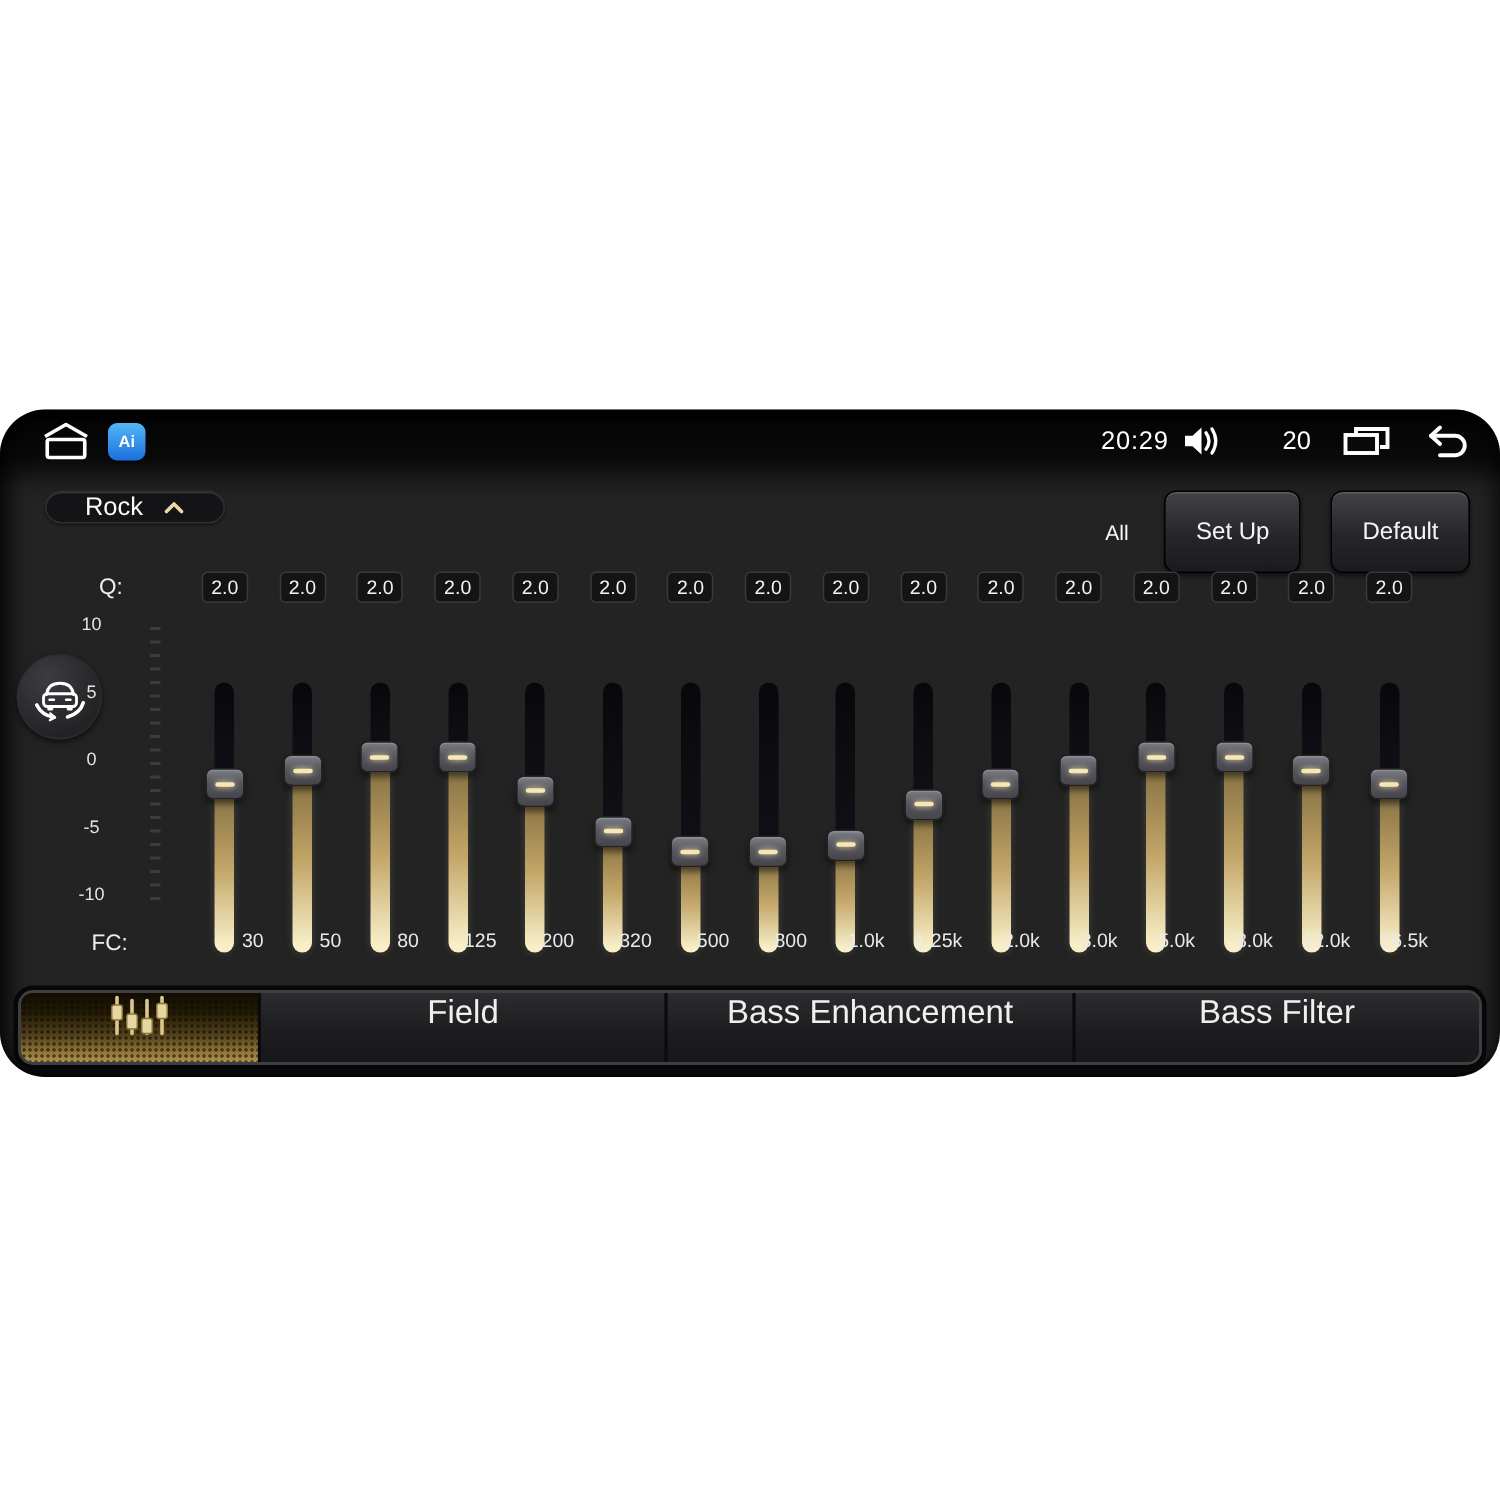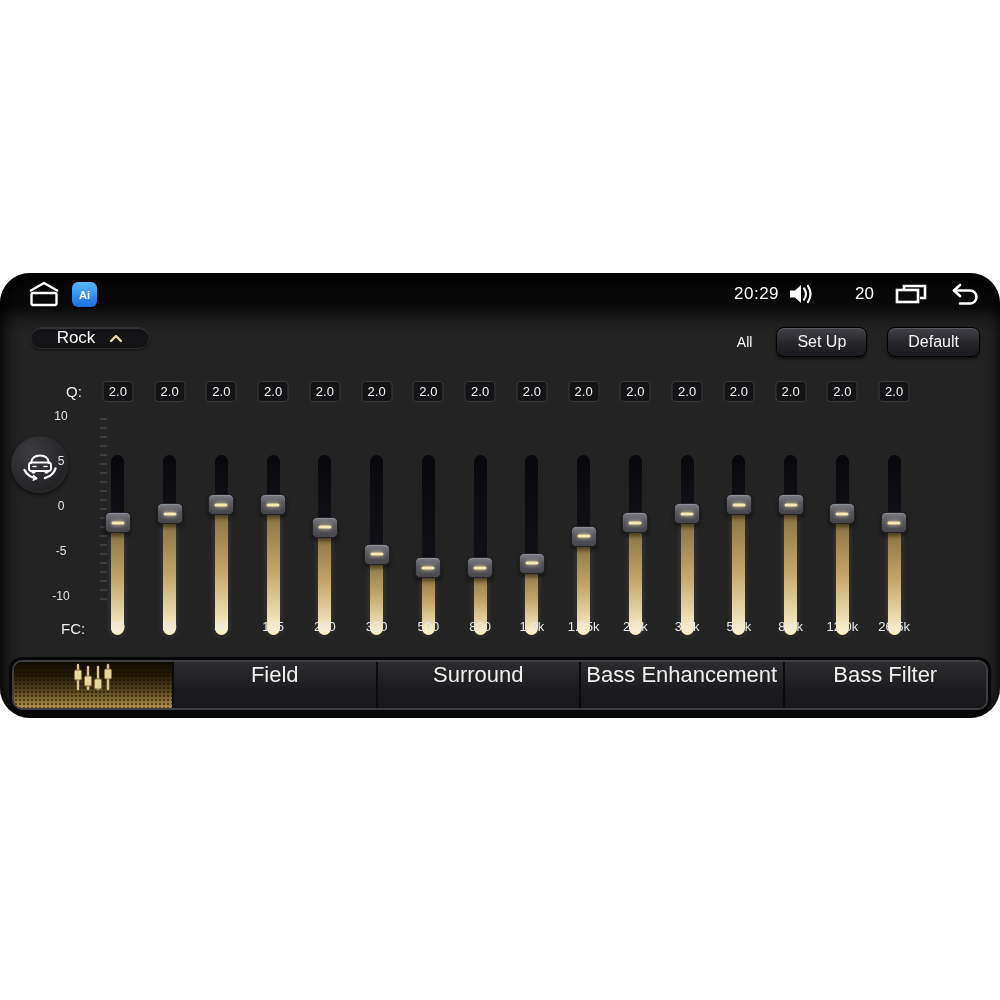--- a/index.html
+++ b/index.html
@@ -21,46 +21,46 @@
   .status-vol { font-size:17px; color:#fff;margin-left:32px; }
   .ic { display:block; }
   .gap-l { margin-left:12px; }
   
   .preset-pill { position:absolute; left:30px; top:54px; height:22px; min-width:120px; border-radius:19px;
     background:#141416; border:1px solid #2f2f33; box-shadow:inset 0 1px 0 #333338, 0 1px 2px rgba(0,0,0,.5);
     display:flex; align-items:center; justify-content:center; gap:14px; padding:0 20px; cursor:pointer; }
   .preset-pill .txt { font-size:17px; color:#fafafa; }
   .toolbar-right { position:absolute; right:20px; top:54px; display:flex; align-items:center; gap:20px; }
   .all-label { font-size:14px; color:#fafafa; margin-right:4px; cursor:pointer; }
-  .btn { height:30px; padding:0 20px; border-radius:8px; font-size:16px; color:#f5f5f5;
+  .btn { height:55px; padding:0 20px; border-radius:8px; font-size:16px; color:#f5f5f5;
     background:linear-gradient(180deg,#414147,#26262a 55%,#1b1b1f); border:1px solid #000;
     box-shadow: inset 0 1px 0 #5b5b62, 0 2px 3px rgba(0,0,0,.55); display:flex; align-items:center; justify-content:center;
     font-family:"Liberation Sans", sans-serif; cursor:pointer; }
   
   .q-row-label { position:absolute; left:66px; top:110px; font-size:15px; color:#eee; }
   .fc-row-label { position:absolute; left:61px; top:347px; font-size:15px; color:#eee; }
   .axis-label { position:absolute; width:34px; left:44px; text-align:center; font-size:12px; color:#e4e4e4; }
   .tick { position:absolute; left:100px; width:7px; height:2px; background:#3c3c3e; }
-  .bands { position:absolute; left:92px; top:108px; width:828px; height:262px; display:flex; }
+  .bands { position:absolute; left:124px; top:108px; width:828px; height:262px; display:flex; }
   .band { flex:1 1 0; position:relative; }
   .q-chip { position:absolute; top:0; left:50%; transform:translateX(-50%); min-width:31px; height:21px;
     background:#141416; border:1px solid #3a3a3e; border-radius:4px; font-size:13px; color:#f3f3f3;
     display:flex; align-items:center; justify-content:center; padding:0 4px; }
   .slider { position:absolute; left:0; top:37px; width:100%; height:180px; cursor:pointer; }
   .track-dark { position:absolute; left:calc(50% - 6.5px); width:13px; top:37px; height:var(--c);
     background:linear-gradient(180deg,#08080c,#101016); border-radius:7px 7px 3px 3px; }
   .track-gold { position:absolute; left:calc(50% - 6.5px); width:13px; top:calc(37px + var(--c)); height:calc(180px - var(--c));
     background:linear-gradient(180deg,#7f6b3e,#c2a568 50%,#f8efc8 96%); border-radius:3px 3px 7px 7px;
     box-shadow:0 0 6px rgba(248,239,200,.15); }
   .handle { position:absolute; left:calc(50% - 13px); width:26px; height:21px; top:calc(37px + var(--c) - 10.5px);
     background:linear-gradient(180deg,#7d7d85,#56565d 45%,#45454b); border:1px solid #222226; border-radius:5px;
     box-shadow:0 3px 4px rgba(0,0,0,.5), inset 0 1px 0 #8d8d95; cursor:grab; }
   .handle-line { position:absolute; left:50%; top:50%; transform:translate(-50%,-50%); width:13px; height:3px;
     background:#f6e7b3; border-radius:2px; box-shadow:0 0 4px rgba(246,231,179,.9); }
-  .fc { position:absolute; top:238px; width:100%; text-align:center; font-size:13px; color:#eaeaea; }
+  .fc { position:absolute; top:238px; width:100%; text-align:right; font-size:13px; color:#eaeaea; }
   
   .car-btn { position:absolute; left:11px; top:163px; width:57px; height:57px; border-radius:50%;
     background:radial-gradient(circle at 35% 28%, #3d3d41, #232326 72%); border:1px solid #2c2c2f;
     box-shadow:0 2px 4px rgba(0,0,0,.6); display:flex; align-items:center; justify-content:center; cursor:pointer; }
   
   .tabbar { position:absolute; left:12px; top:387px; width:976px; height:50px; border-radius:10px;
     background:#151517; border:2px solid #3e3e44; box-shadow:0 0 0 3px #070707; display:flex; overflow:hidden; }
   .tab { flex:1 1 0; display:flex; align-items:flex-start; justify-content:center; gap:8px;
     background:linear-gradient(180deg,#2c2c2f,#1c1c1f 60%,#18181a); border-left:2px solid #0b0b0d;
     font-size:22px; color:#efefef; cursor:pointer; }
@@ -373,24 +373,20 @@
       </g>
     </svg>
 
   </div>
 
   <div class="tab">
 
     <span class="tab-label">Field</span>
   </div>
 
-  <div class="tab">
-
-    <span class="tab-label">Surround</span>
-  </div>
 
   <div class="tab">
 
     <span class="tab-label">Bass Enhancement</span>
   </div>
 
   <div class="tab">
 
     <span class="tab-label">Bass Filter</span>
   </div>

